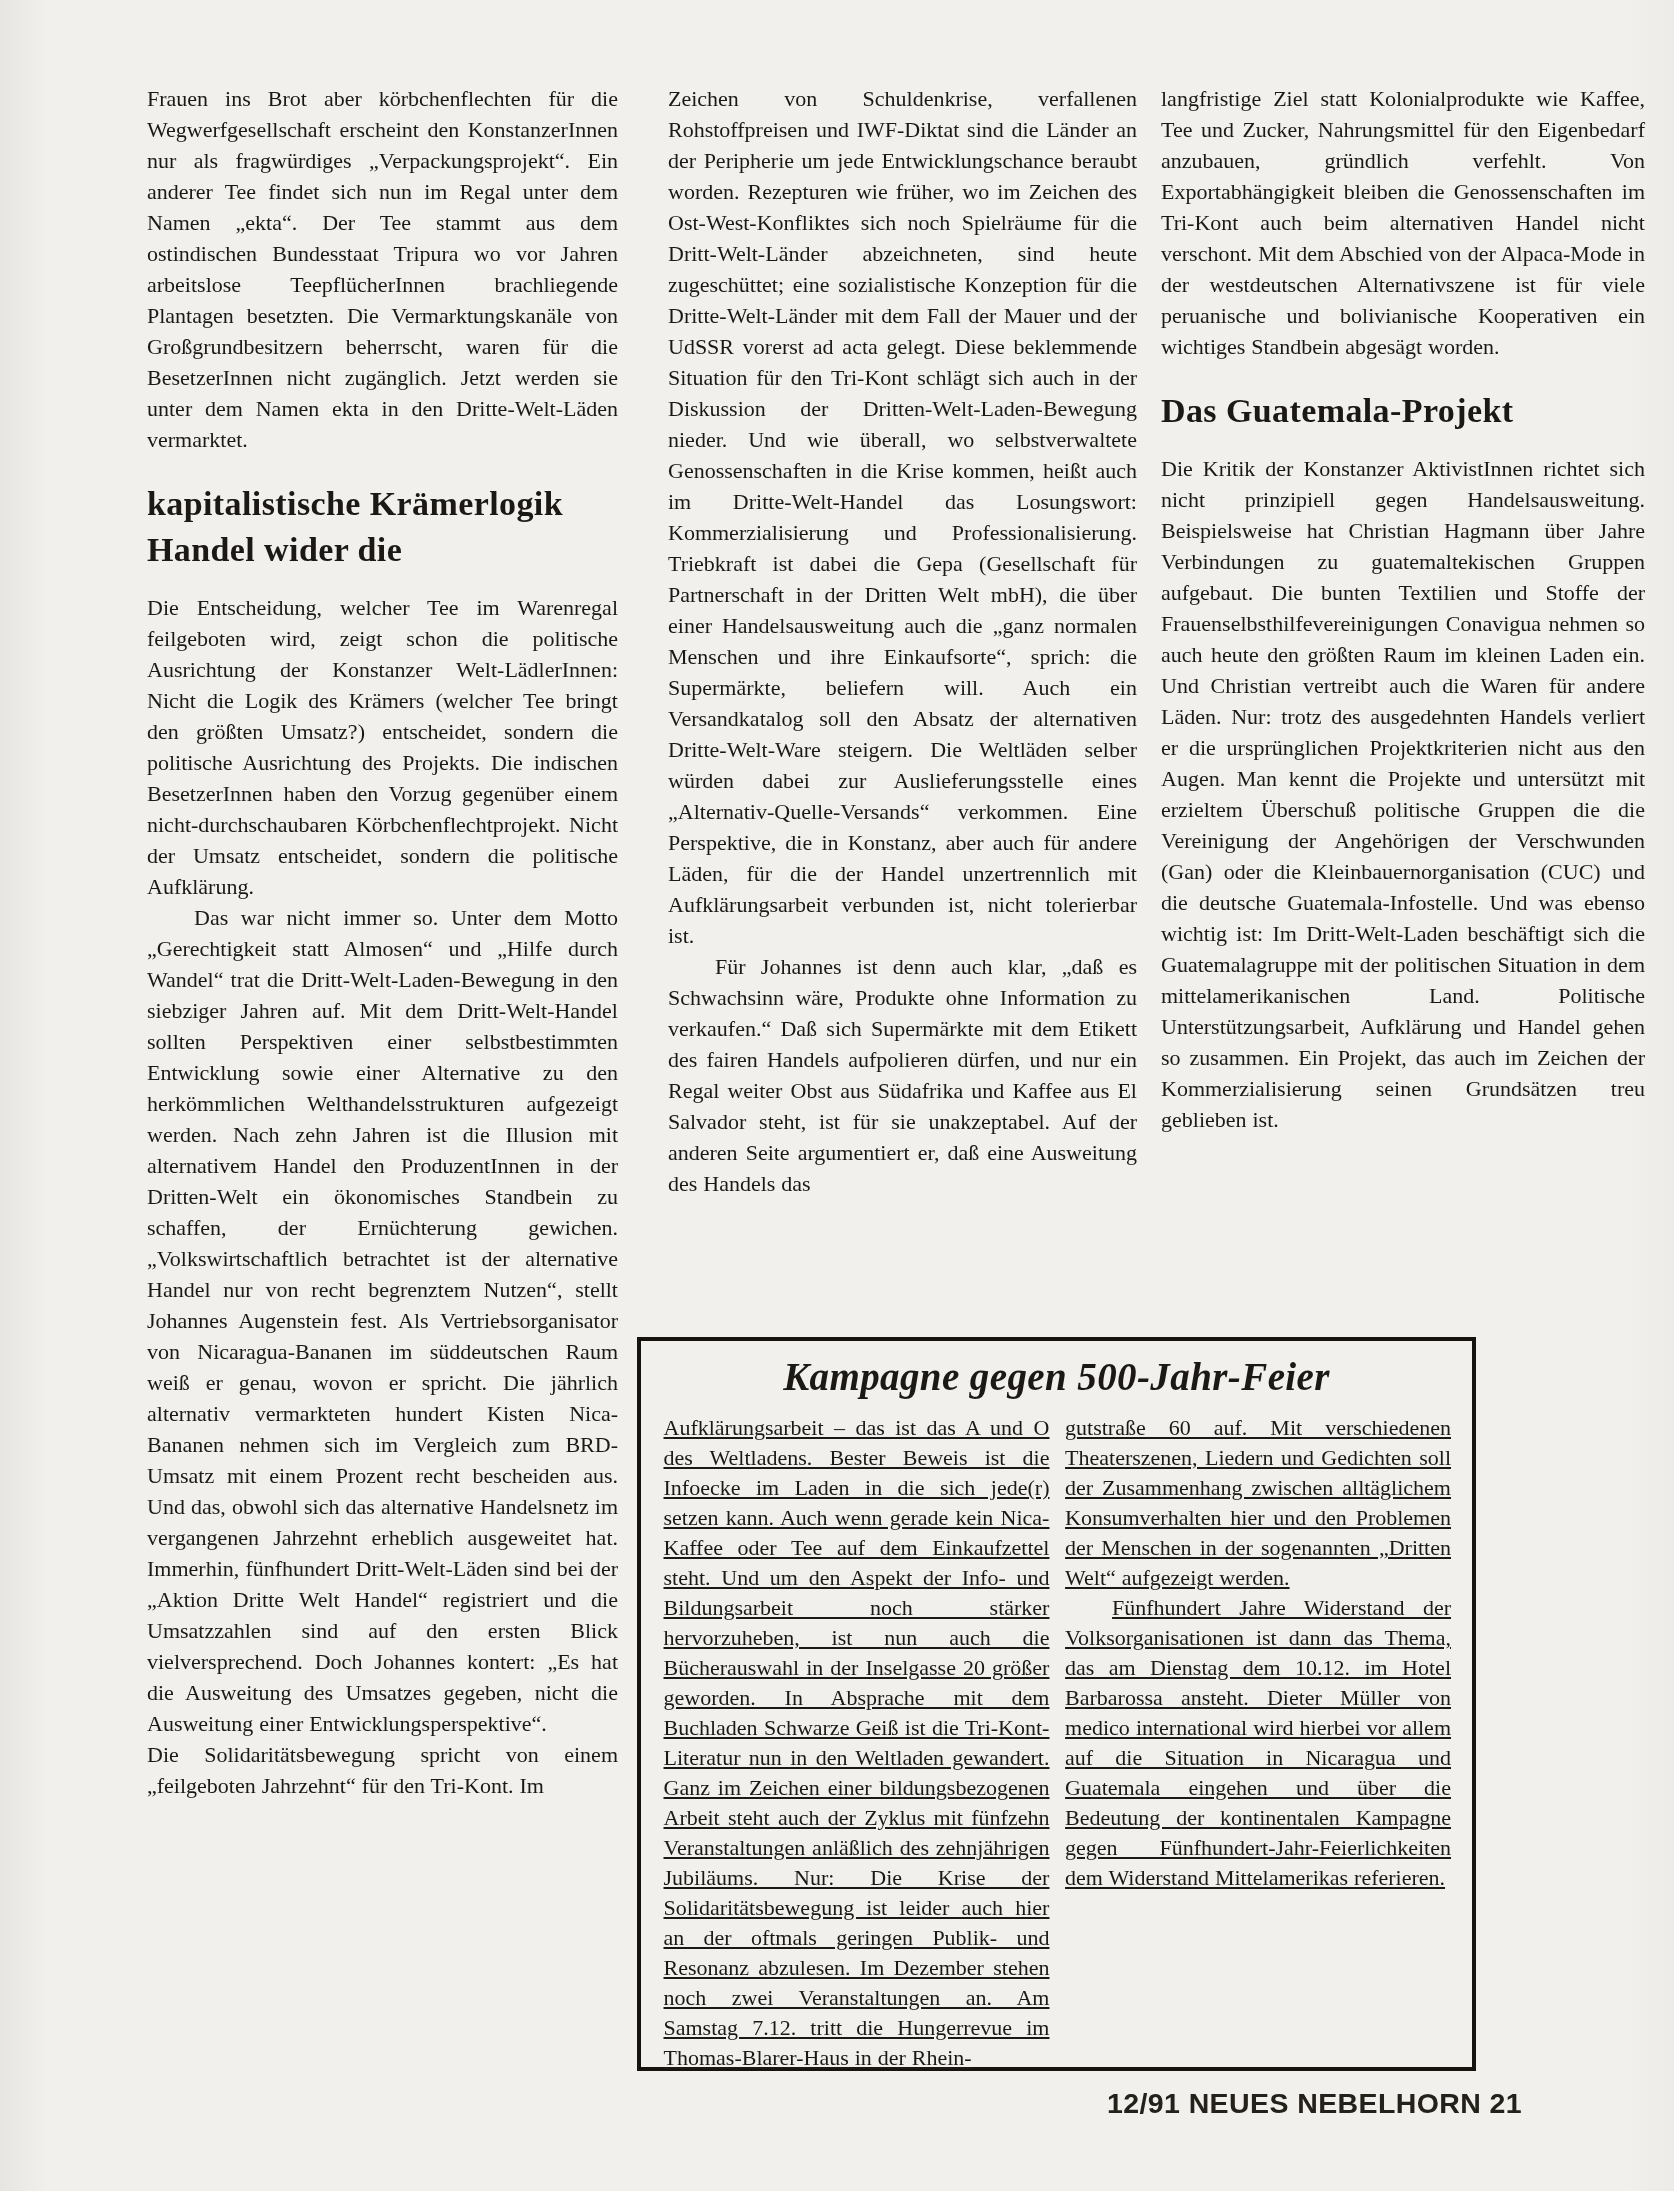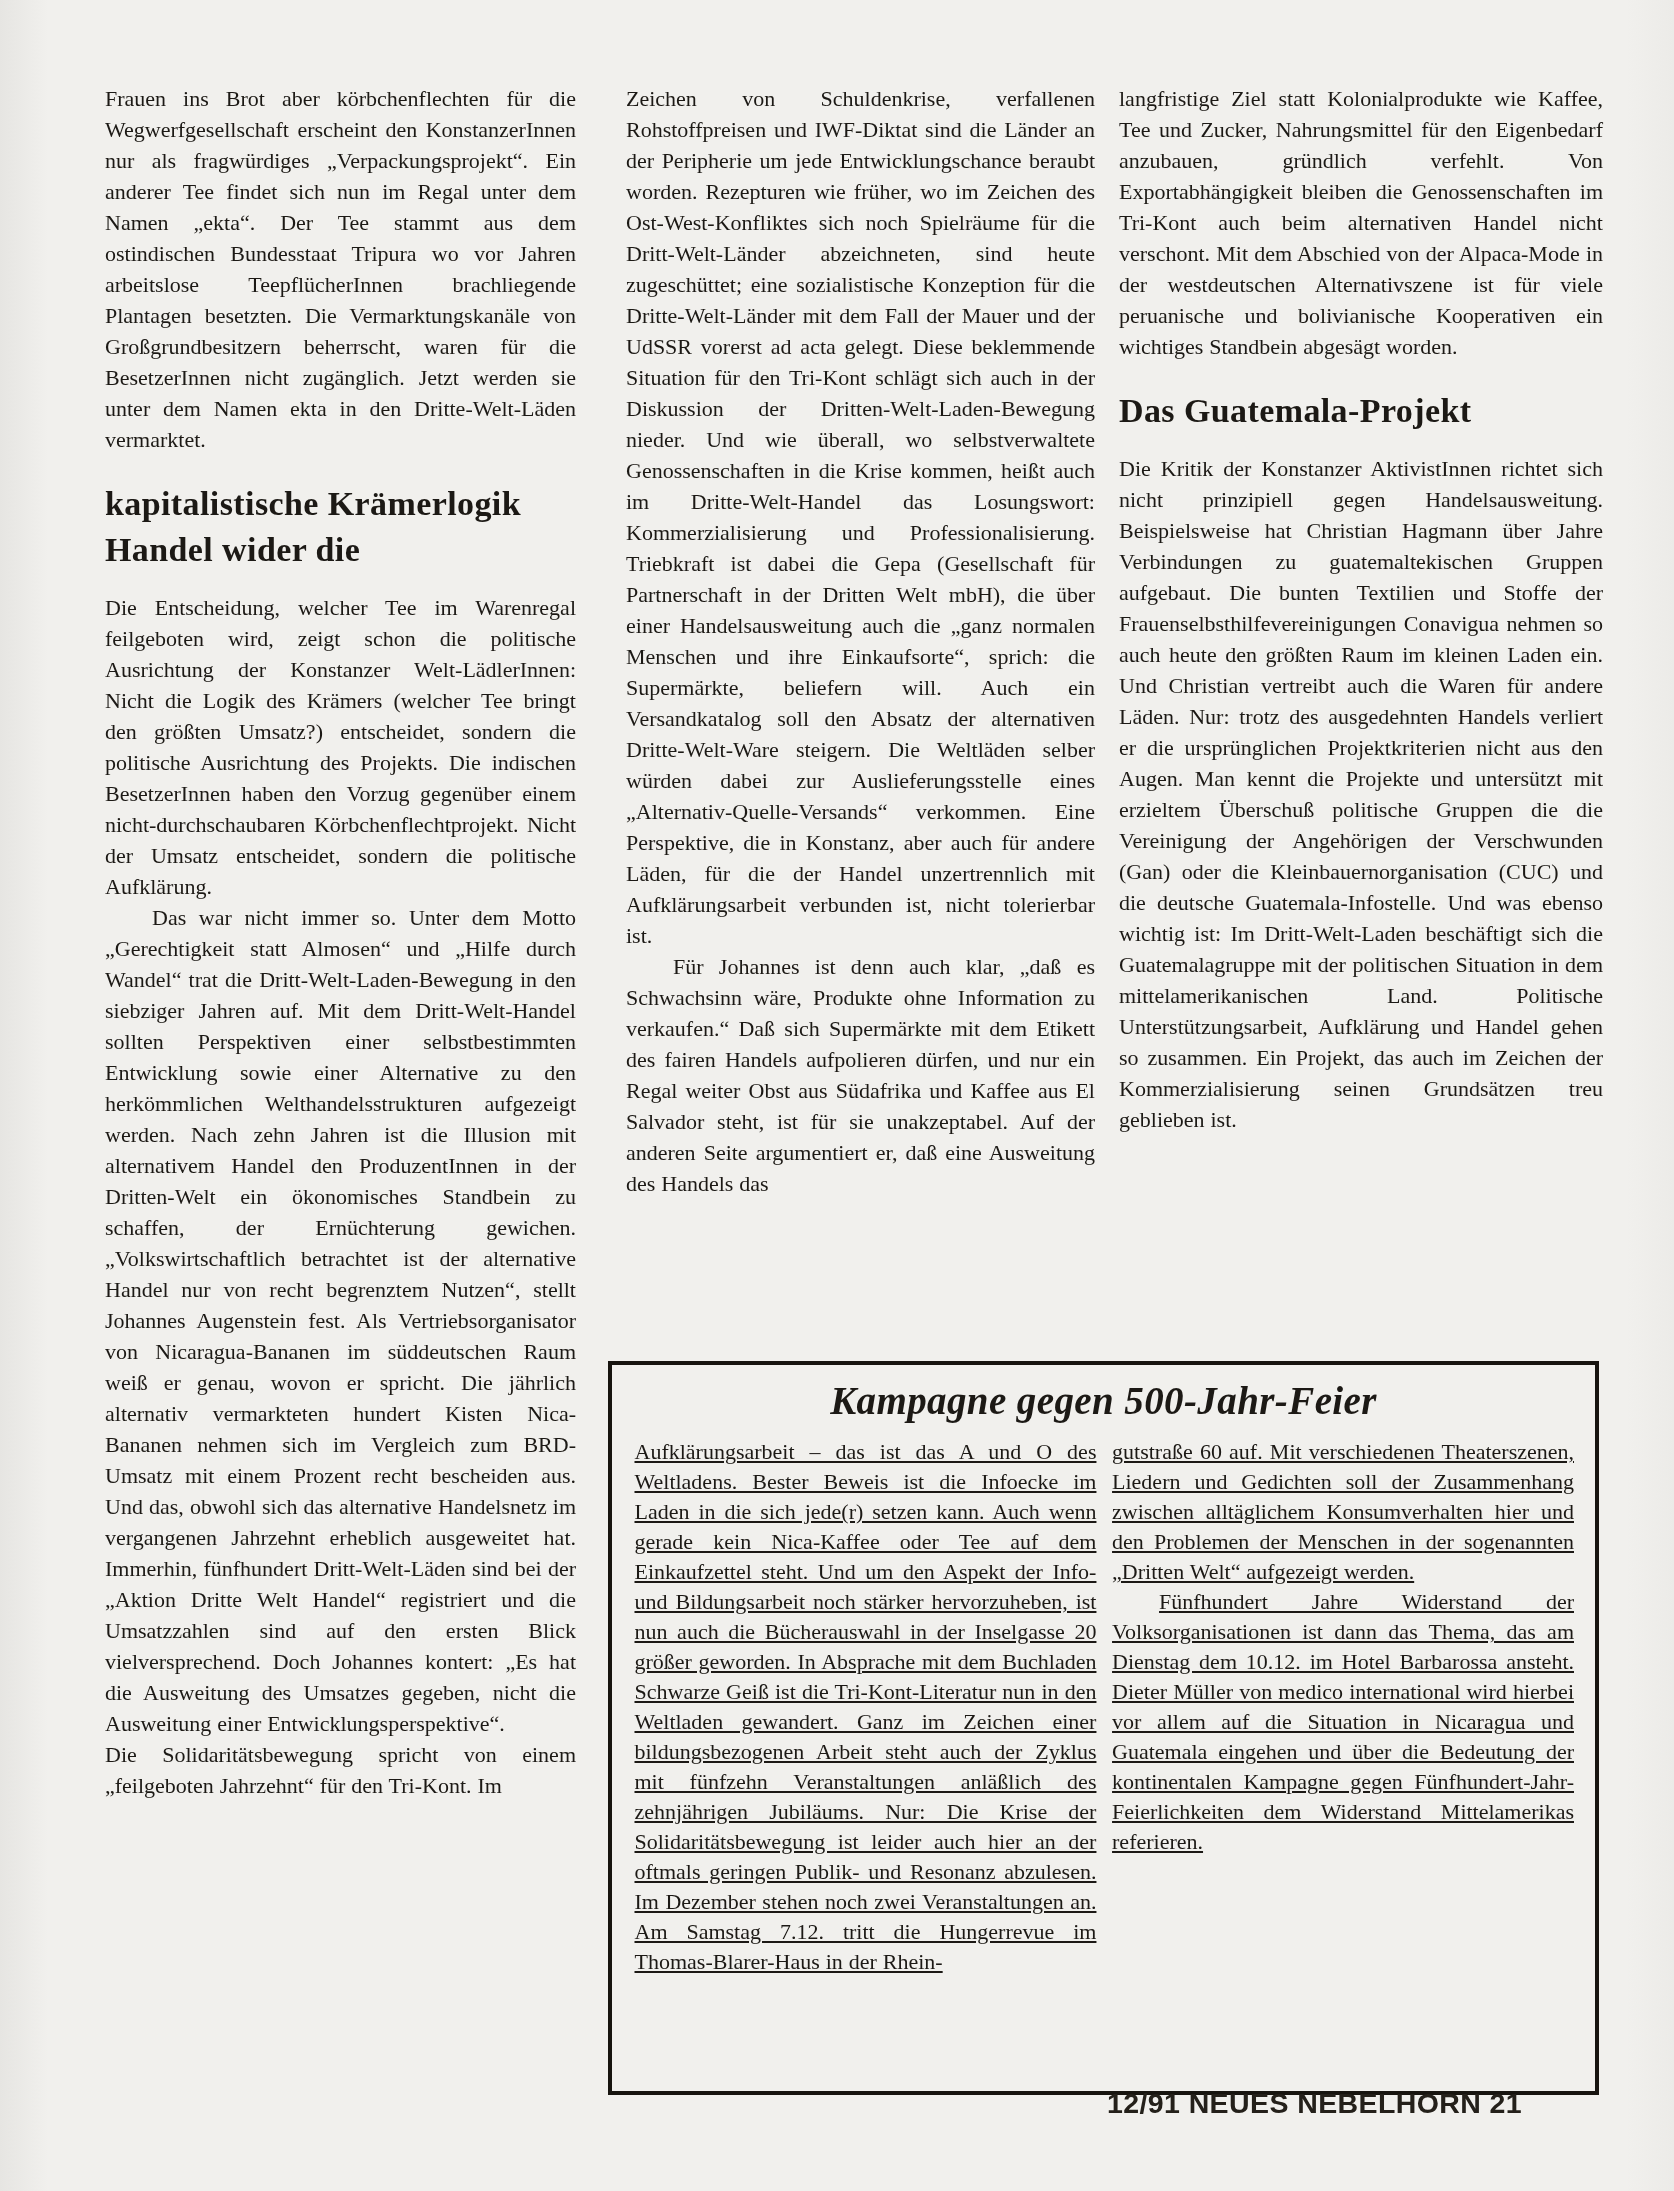--- a/index.html
+++ b/index.html
@@ -13,20 +13,21 @@
     width: 1674px; height: 2191px;
     background:
       linear-gradient(90deg, #e6e5e2 0px, #f1f0ed 48px, #f1f0ed 1626px, #ecebe8 1674px),
       #f1f0ed;
     color: #1c1915;
     overflow: hidden;
   }
   .col {
     position: absolute;
     top: 83px;
+    margin-left: 42px;
   }
   #col1 { left: 105px; width: 471px; }
   #col2 { left: 626px; width: 469px; }
   #col3 { left: 1119px; width: 484px; }
   .col p, .box p {
     margin: 0;
     font-size: 22px;
     line-height: 31px;
     text-align: justify;
     hyphens: auto;
@@ -37,26 +38,25 @@
   .section-heading {
     font-weight: bold;
     font-size: 34px;
     line-height: 46px;
     text-align: left;
     margin: 26px 0 19px 0;
     letter-spacing: 0.4px;
   }
   .box {
     position: absolute;
-    left: 608px; top: 1337px;
-    width: 991px; height: 734px;
+    left: 637px; top: 1337px;
+    width: 839px; height: 734px;
     border: 4.3px solid #17140f;
     box-sizing: border-box;
     background: transparent;
-    margin-top: 24px;
   }
   .box-title {
     font-style: italic;
     font-weight: bold;
     font-size: 39px;
     line-height: 48px;
     text-align: center;
     margin: 12px 0 8.6px 0;
     letter-spacing: 0.4px;
   }

